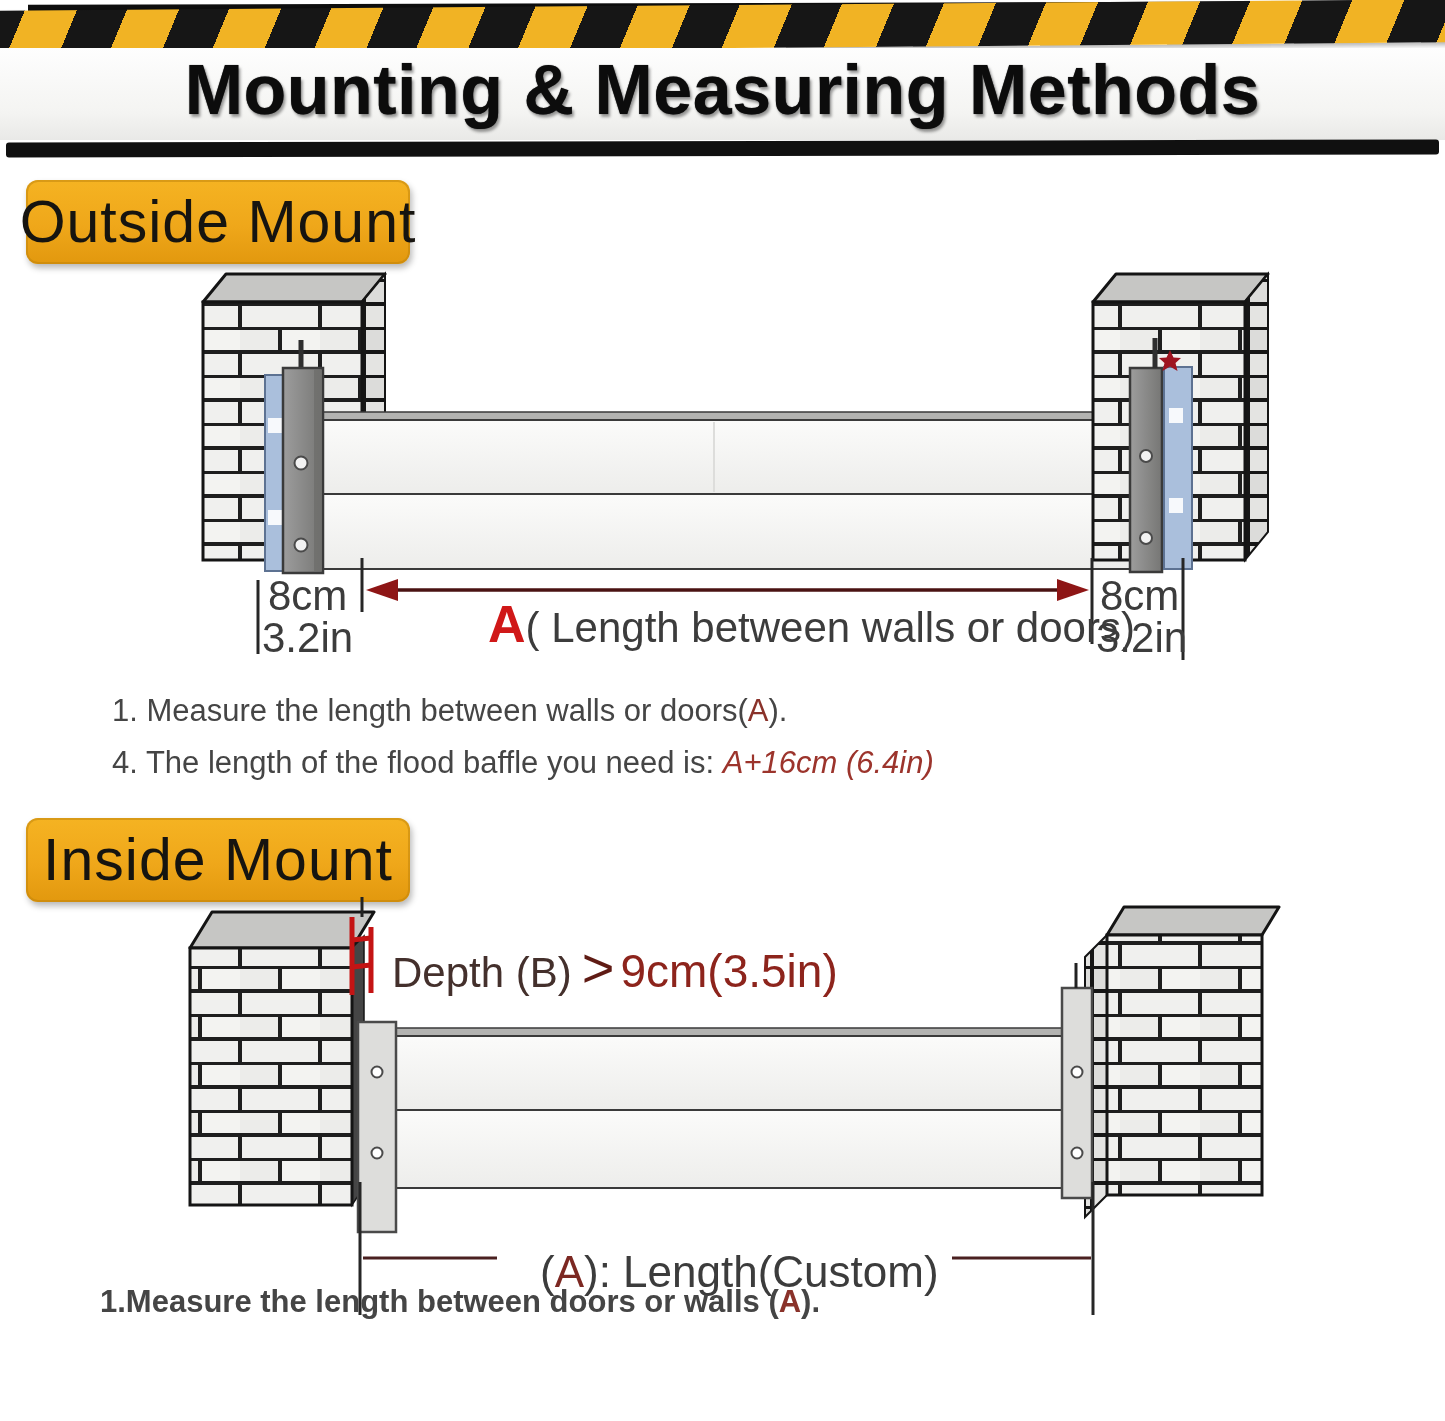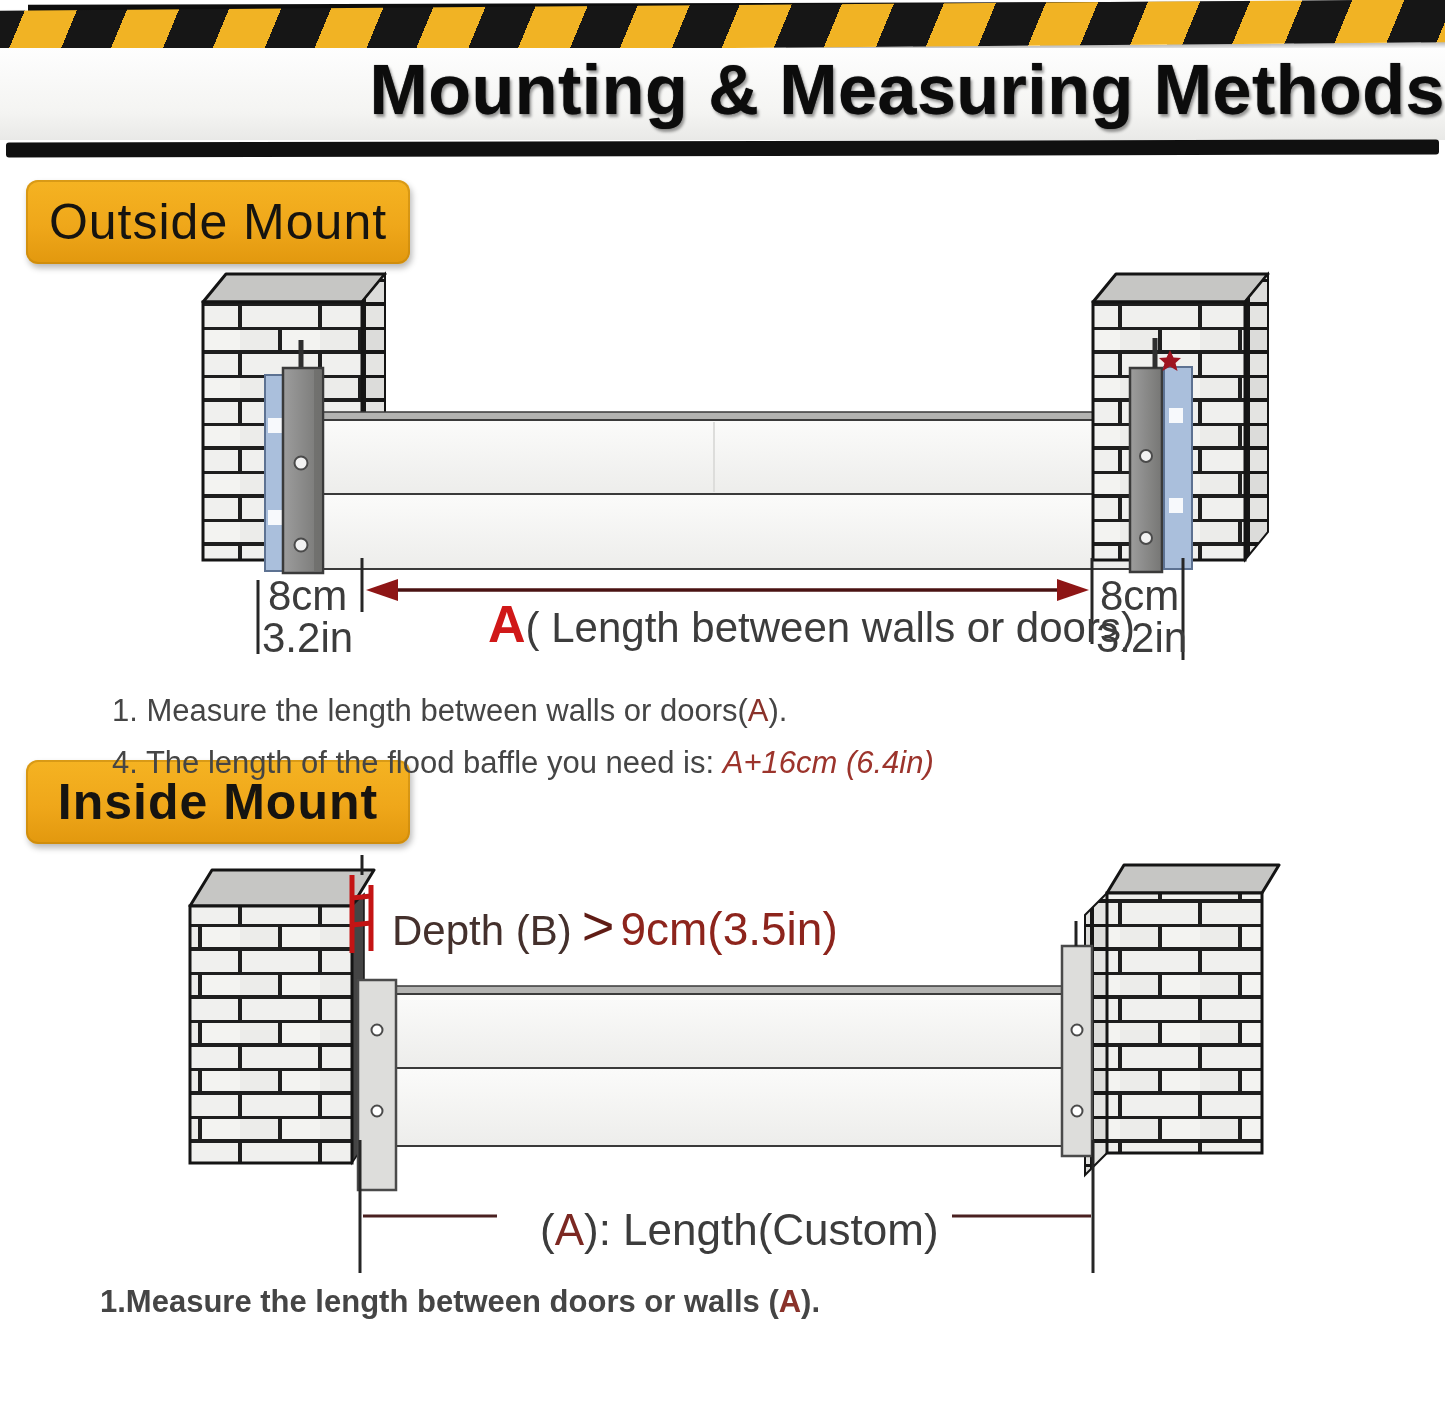--- a/index.html
+++ b/index.html
@@ -8,39 +8,39 @@
 
   
   .header{position:absolute;top:0;left:0;width:1445px;height:160px;background:#fff;overflow:hidden;}
   .top-strip{position:absolute;top:3px;left:28px;right:22px;height:9px;background:#0e0e0e;
              transform:rotate(-0.15deg);}
   .hazard{position:absolute;top:5px;left:-25px;right:-25px;height:43px;
           background:repeating-linear-gradient(113deg,#161616 0 46px,#f1b324 46px 94px);
           transform:rotate(-0.45deg);box-shadow:0 3px 4px rgba(0,0,0,.28);}
   .title-band{position:absolute;top:48px;left:0;right:0;height:92px;
               background:linear-gradient(180deg,#fefefe 0%,#f4f4f2 70%,#e9e9e7 100%);}
-  .title{position:absolute;top:50px;left:0;width:100%;text-align:right;
+  .title{position:absolute;top:50px;left:0;width:100%;text-align:center;
          font-size:70px;font-weight:bold;color:#0c0c0c;letter-spacing:.5px;
          text-shadow:2px 3px 3px rgba(0,0,0,.38), 0 0 1px #444;white-space:nowrap;}
   .header-bar{position:absolute;top:141px;left:6px;right:6px;height:15px;background:#101010;
               border-radius:3px;transform:rotate(-0.12deg);}
 
   
   .badge{position:absolute;left:26px;width:384px;height:84px;border-radius:12px;
          background:linear-gradient(180deg,#f5b322 0%,#efa71a 55%,#e2980e 100%);
          box-shadow:2px 4px 6px rgba(0,0,0,.28), inset 0 0 0 2px rgba(190,130,10,.5);
          display:flex;align-items:center;justify-content:center;
-         font-size:50px;color:#161410;letter-spacing:1px;white-space:nowrap;}
+         font-size:59px;color:#161410;letter-spacing:1px;white-space:nowrap;}
   .badge.outside{top:180px;}
-  .badge.inside{top:760px;font-weight:bold;}
+  .badge.inside{top:818px;}
 
   
   .diagram{position:absolute;left:0;width:1183px;}
   .diagram.one{top:160px;height:520px;}
-  .diagram.two{top:853px;height:426px;}
+  .diagram.two{top:895px;height:426px;}
   svg{display:block;}
   svg text{font-family:"Liberation Sans",sans-serif;}
   .dim{font-size:42px;fill:#3c3c3c;}
   .bigA{font-size:52px;font-weight:bold;fill:#d01818;}
   .cap{font-size:42px;fill:#3c3c3c;}
   .depthLbl{font-size:42px;fill:#44302c;}
   .depthGt{font-size:56px;fill:#5f1b14;}
   .depthVal{font-size:46px;fill:#8d241c;}
   .cap2{font-size:44px;fill:#3c3c3c;}
   .lenA{font-size:44px;fill:#7c2822;}

